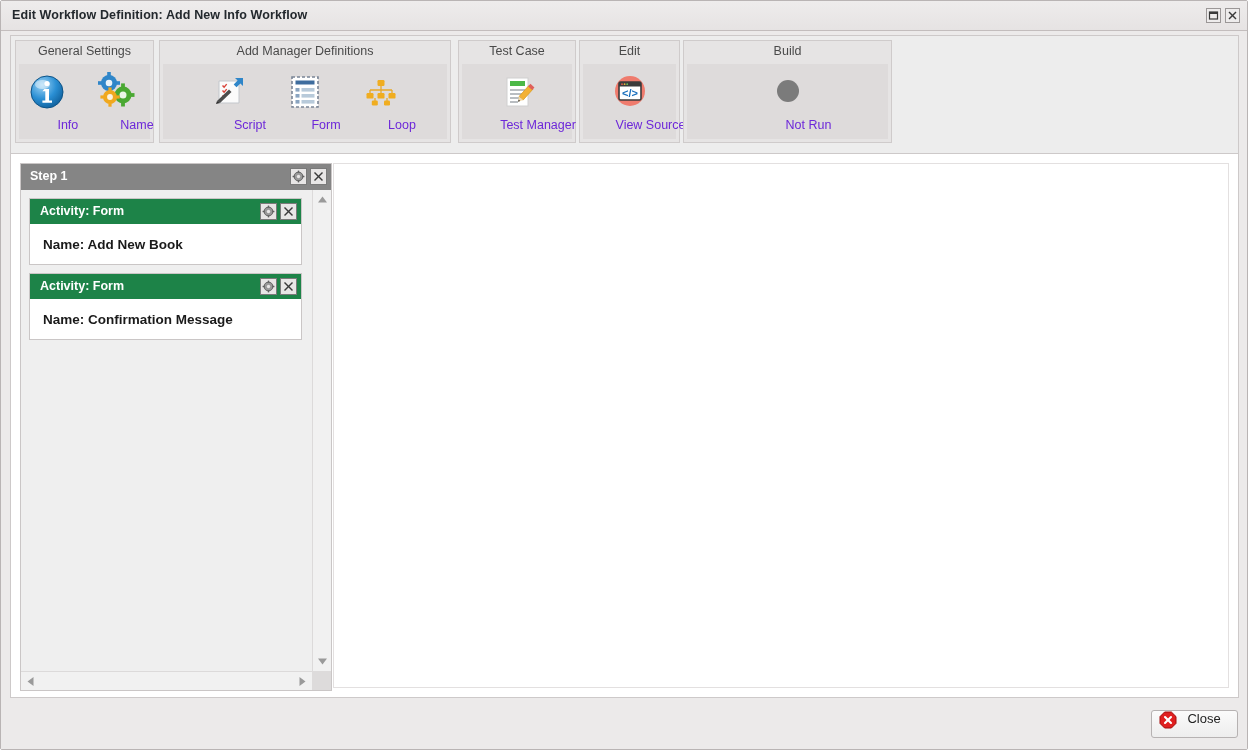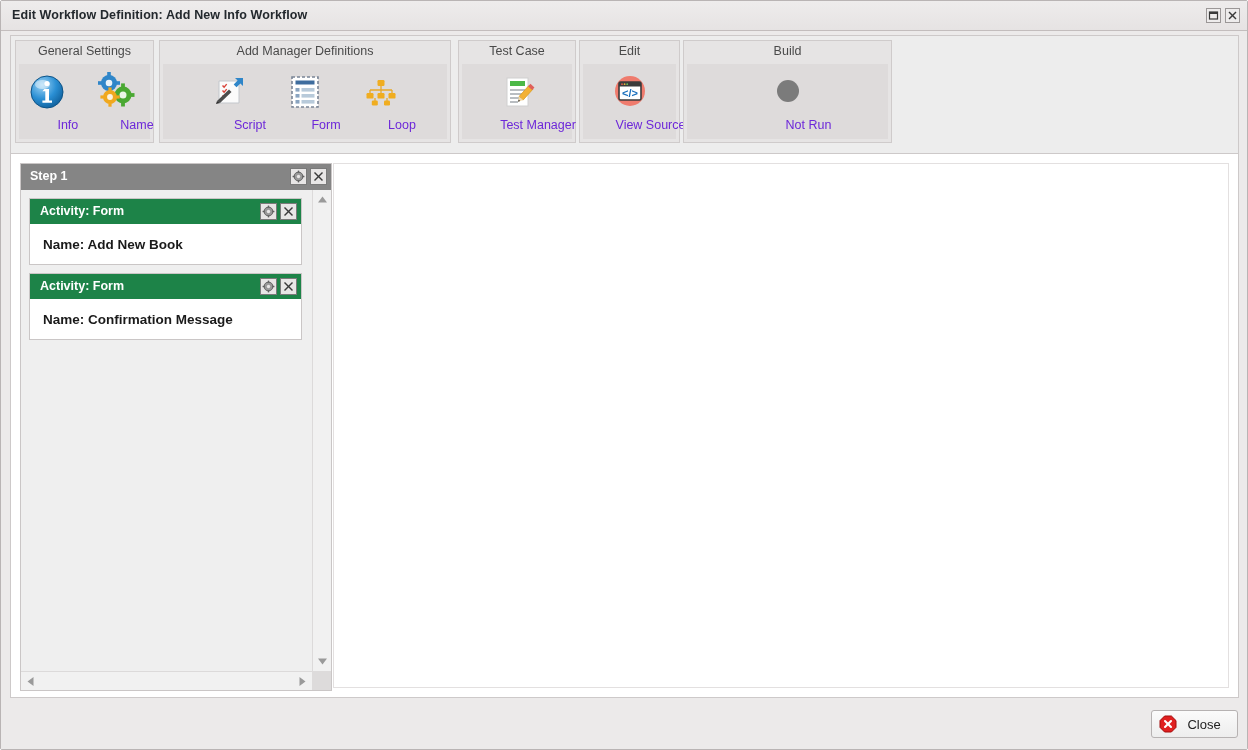--- a/index.html
+++ b/index.html
@@ -275,21 +275,21 @@
   }
   #close-button {
     position: absolute;
     right: 9px; top: 10px;
     width: 87px; height: 28px;
     background: linear-gradient(to bottom, #fbfbfb 0%, #ededed 100%);
     border: 1px solid #b6b2b2;
     border-radius: 3px;
     box-sizing: border-box;
     display: flex;
-    align-items: center;
+    align-items: flex-start;
     cursor: pointer;
   }
   #close-button .cb-icon {
     margin-left: 7px;
     width: 18px; height: 18px;
     display: flex; align-items: center; justify-content: center;
   }
   #close-button .cb-label {
     flex: 1;
     text-align: center;

